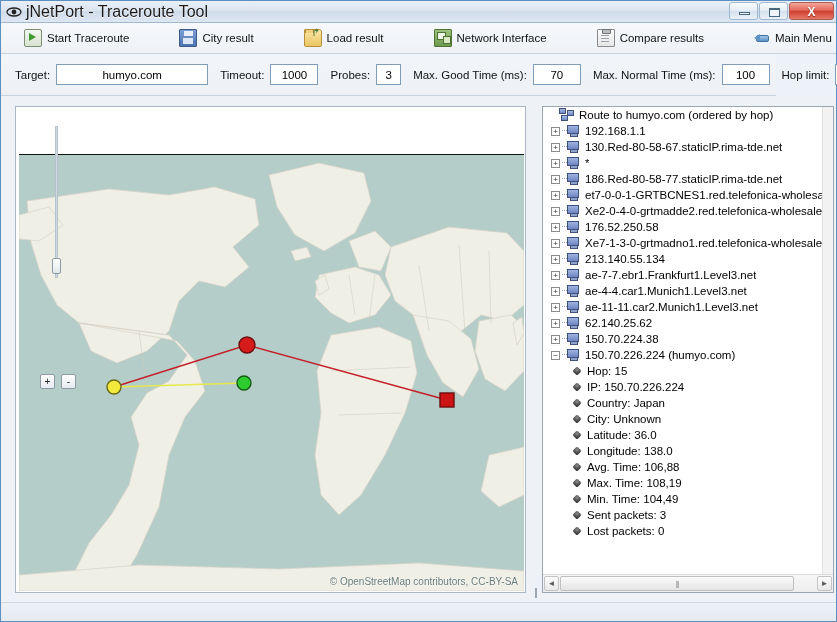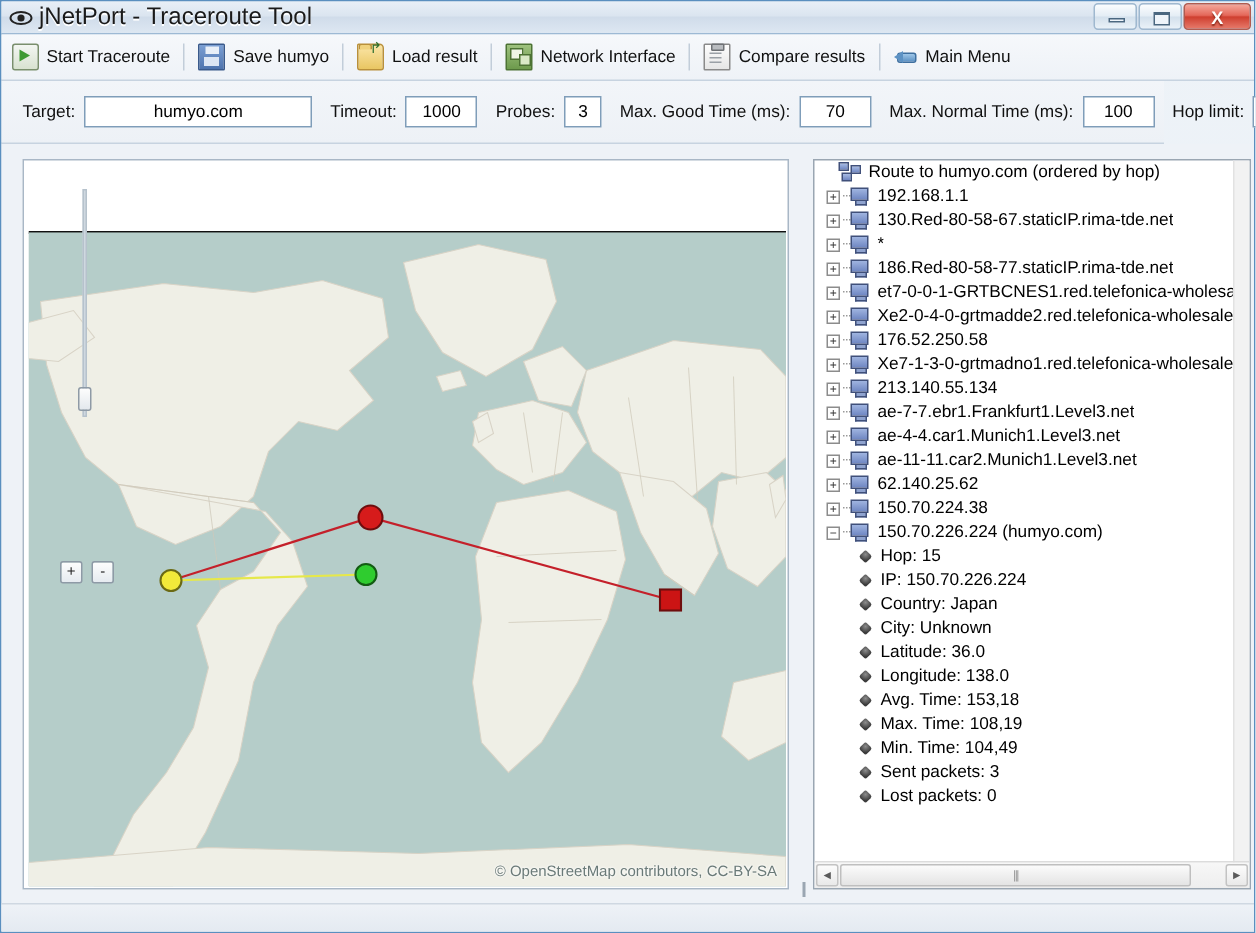--- a/index.html
+++ b/index.html
@@ -59,21 +59,21 @@
   }
 
   
   .toolbar{
     position:absolute;left:0;top:22px;width:835px;height:30px;
     background:linear-gradient(to bottom,#f6f8fb 0%,#eef2f7 100%);
     border-bottom:1px solid #c7d3e0;
     display:flex;align-items:center;
   }
   .tb-item{
-    display:flex;align-items:center;height:24px;padding:0 5px;margin:0 1px;
+    display:flex;align-items:center;height:24px;padding:0 21px;margin:0 1px;
     cursor:default;white-space:nowrap;border:1px solid transparent;border-radius:2px;
   }
   .tb-label{font-size:11.5px;color:#111;margin-left:5px;}
   .tb-sep{width:1px;height:18px;background:#c2cdd9;margin:0 2px;}
   .ticon{width:16px;height:16px;position:relative;flex:0 0 auto;}
 
   
   .ic-play{
     background:linear-gradient(to bottom,#f3f6f2,#d8e2d0);
     border:1px solid #7a8f6d;border-radius:2px;
@@ -334,21 +334,21 @@
   </div>
 
   <div class="toolbar">
     <div class="tb-item">
       <span class="ticon ic-play"></span>
       <span class="tb-label">Start Traceroute</span>
     </div>
     <div class="tb-sep"></div>
     <div class="tb-item">
       <span class="ticon ic-save"></span>
-      <span class="tb-label">Save humyo</span>
+      <span class="tb-label">City result</span>
     </div>
     <div class="tb-sep"></div>
     <div class="tb-item">
       <span class="ticon ic-folder"></span>
       <span class="tb-label">Load result</span>
     </div>
     <div class="tb-sep"></div>
     <div class="tb-item">
       <span class="ticon ic-net"></span>
       <span class="tb-label">Network Interface</span>
@@ -634,21 +634,21 @@
         <div class="tnode tlvl2">
           <span class="bullet"></span>
           <span class="tlabel">Latitude: 36.0</span>
         </div>
         <div class="tnode tlvl2">
           <span class="bullet"></span>
           <span class="tlabel">Longitude: 138.0</span>
         </div>
         <div class="tnode tlvl2">
           <span class="bullet"></span>
-          <span class="tlabel">Avg. Time: 153,18</span>
+          <span class="tlabel">Avg. Time: 106,88</span>
         </div>
         <div class="tnode tlvl2">
           <span class="bullet"></span>
           <span class="tlabel">Max. Time: 108,19</span>
         </div>
         <div class="tnode tlvl2">
           <span class="bullet"></span>
           <span class="tlabel">Min. Time: 104,49</span>
         </div>
         <div class="tnode tlvl2">

